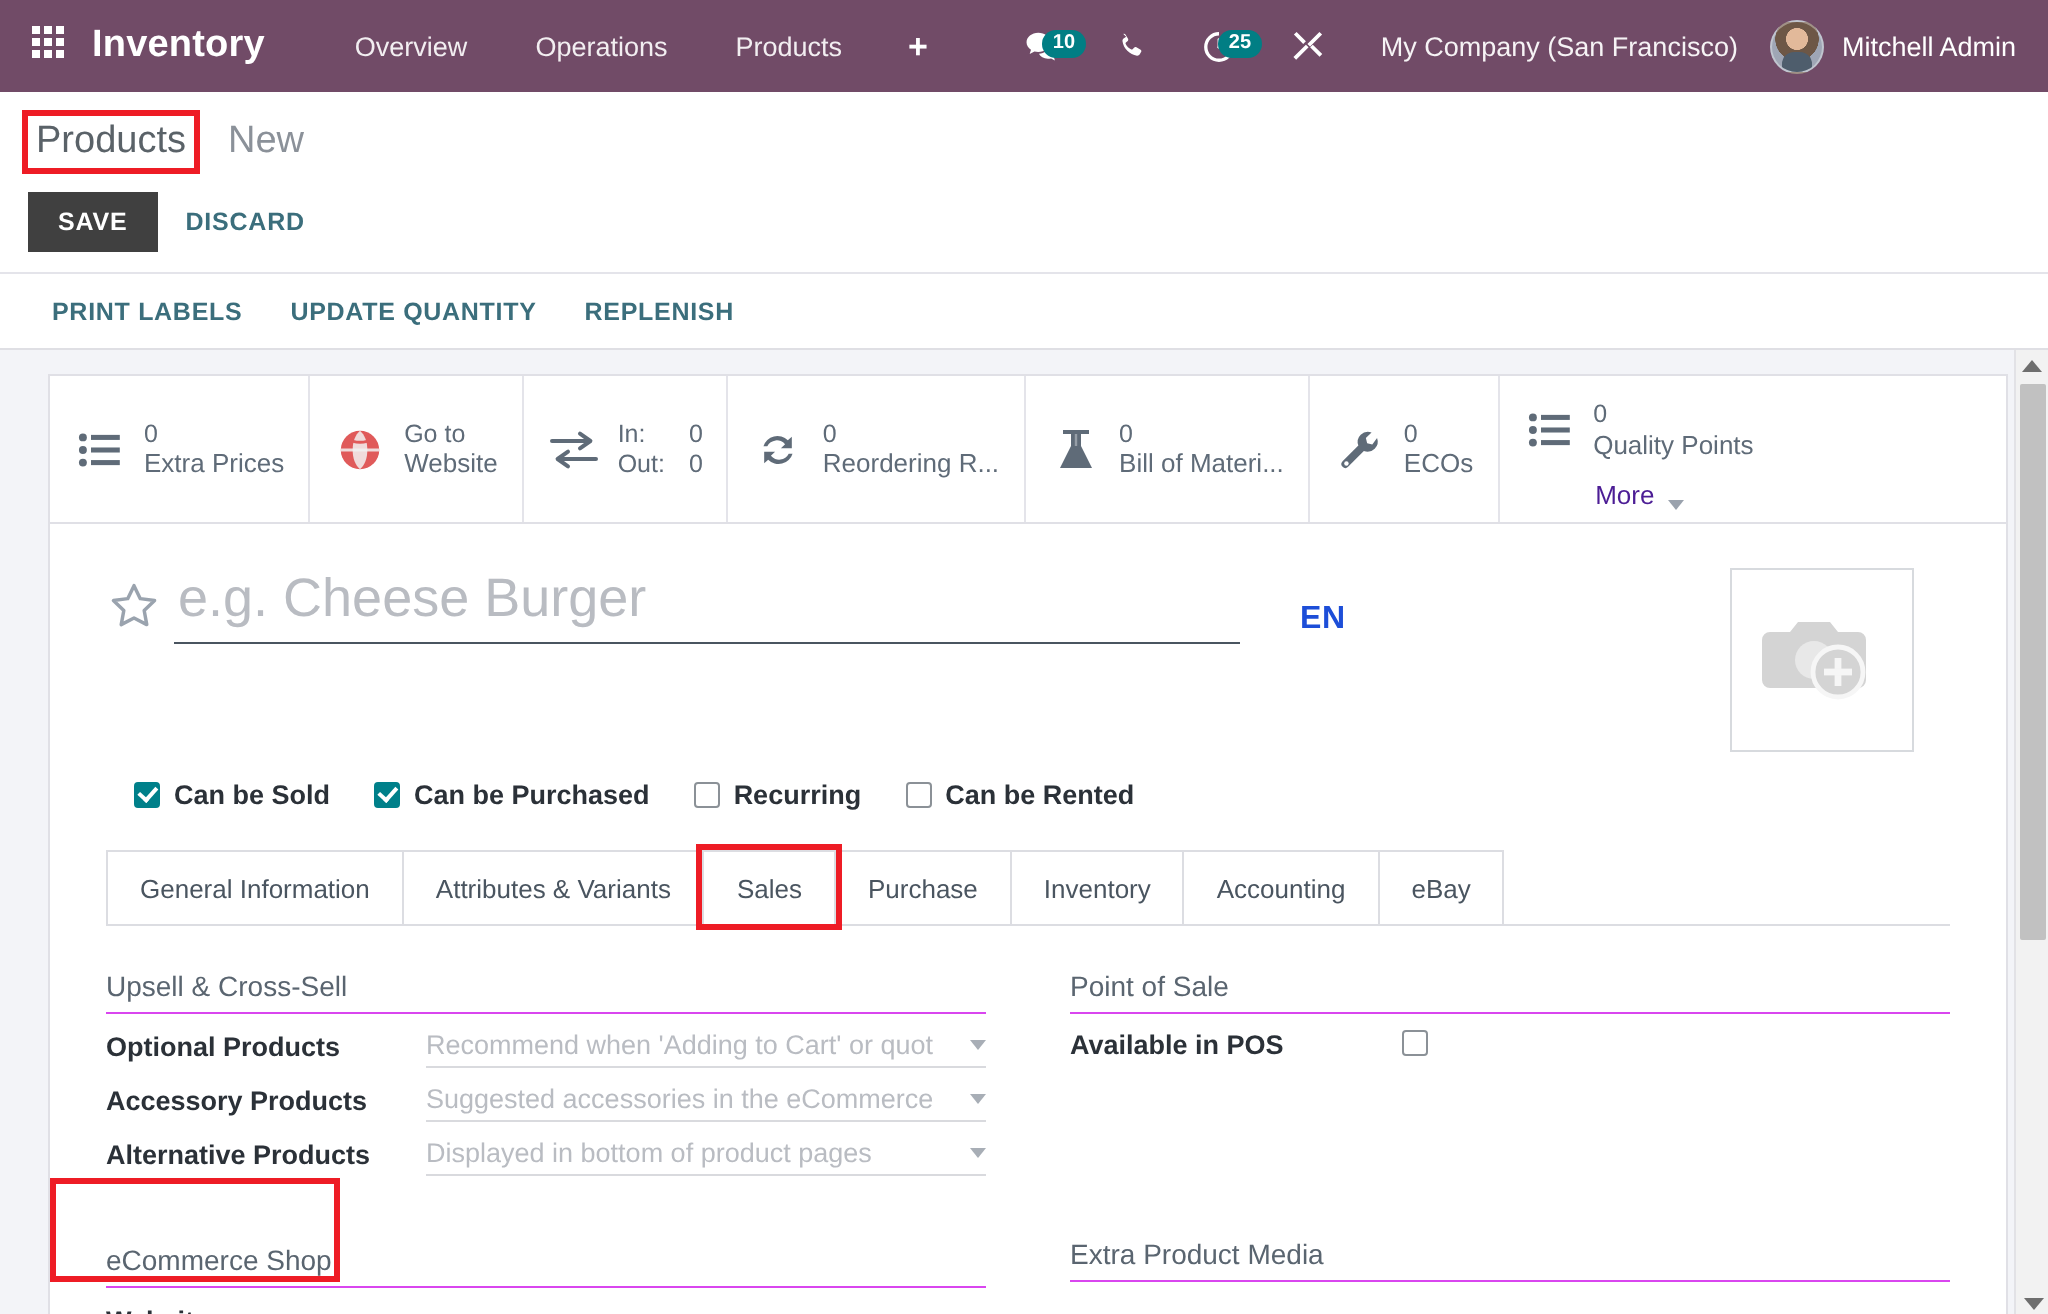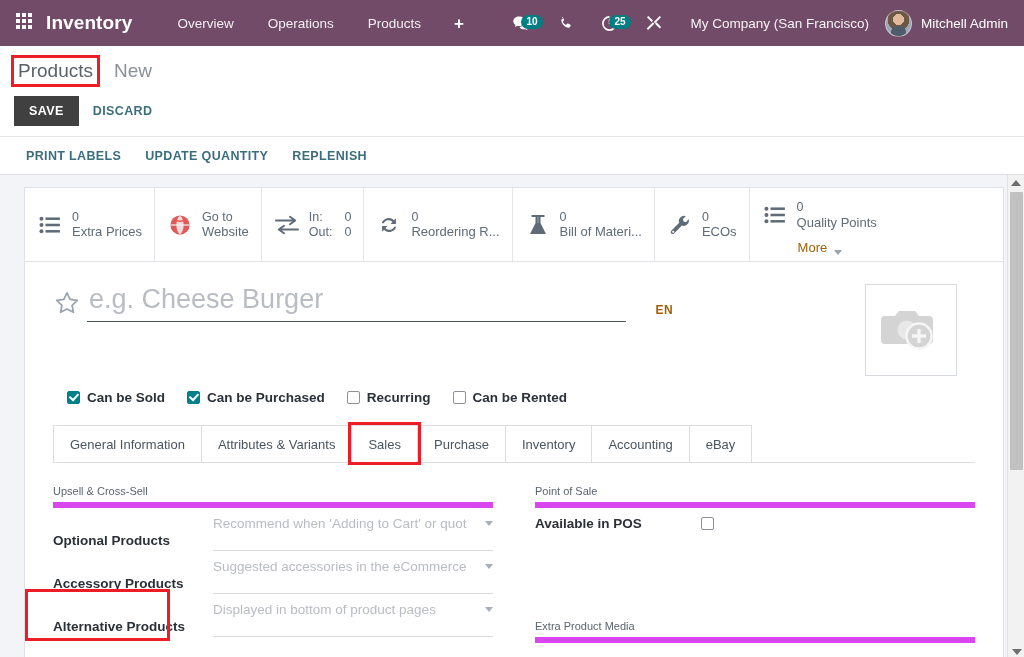--- a/index.html
+++ b/index.html
@@ -209,21 +209,21 @@
   .stat-val { font-size: 12.5px; color: #5f6b78; }
   .stat-lbl { font-size: 13px; color: #5f6b78; white-space: nowrap; overflow: hidden; text-overflow: ellipsis; }
   .stat-inout { display: grid; grid-template-columns: auto auto; gap: 0 12px; font-size: 12.5px; color: #5f6b78; line-height: 1.2; }
 
   .stat-last { flex-direction: column; align-items: flex-start; gap: 2px; padding-bottom: 6px; }
   .stat-last .row1 { display: flex; align-items: center; gap: 9px; }
   .more-row {
     margin-top: 8px;
     margin-left: 36px;
     font-size: 13px;
-    color: #a16207;
+    color: #4c1d95;
     display: flex;
     align-items: flex-end;
     gap: 7px;
     cursor: pointer;
   }
   .caret-down {
     width: 0; height: 0;
     border-left: 4px solid transparent;
     border-right: 4px solid transparent;
     border-top: 5px solid #9aa2ad;
@@ -260,23 +260,23 @@
     border: none;
     outline: none;
     font-size: 27px;
     color: #2b3138;
     font-family: "Liberation Sans", sans-serif;
     padding: 0 0 6px 2px;
     background: transparent;
   }
   .name-input::placeholder { color: #b9bcc2; }
   .lang-badge {
-    font-size: 12px;
-    font-weight: bold;
-    color: #a16207;
+    font-size: 16px;
+    font-weight: bold;
+    color: #1d4ed8;
     cursor: pointer;
     margin-left: 24px;
     margin-top: 14px;
     letter-spacing: .4px;
   }
   .img-placeholder {
     width: 92px; height: 92px;
     border: 1px solid #d7dade;
     margin-left: auto;
     margin-right: 18px;
@@ -340,23 +340,23 @@
   }
 
   
   .tab-body {
     display: flex;
     gap: 42px;
     padding: 22px 0 0 0;
   }
   .col { flex: 1 1 0; min-width: 0; }
   .group-title {
-    font-size: 11px;
+    font-size: 14px;
     color: #5a6570;
-    border-bottom: 6px solid #d946ef;
+    border-bottom: 1px solid #d946ef;
     padding-bottom: 5px;
     margin-bottom: 8px;
   }
   .frow {
     display: flex;
     align-items: flex-end;
     margin-bottom: 8px;
     gap: 10px;
   }
   .flabel {
@@ -366,21 +366,21 @@
     font-weight: bold;
     color: #2b3138;
     padding-bottom: 3px;
   }
   .fcontrol {
     flex: 1 1 auto;
     min-width: 0;
     border-bottom: 1px solid #d9dade;
     display: flex;
     align-items: center;
-    padding-bottom: 19px;
+    padding-bottom: 3px;
     cursor: pointer;
   }
   .fph {
     flex: 1 1 auto;
     font-size: 13.5px;
     color: #b9bcc2;
     white-space: nowrap;
     overflow: hidden;
     text-overflow: ellipsis;
   }

